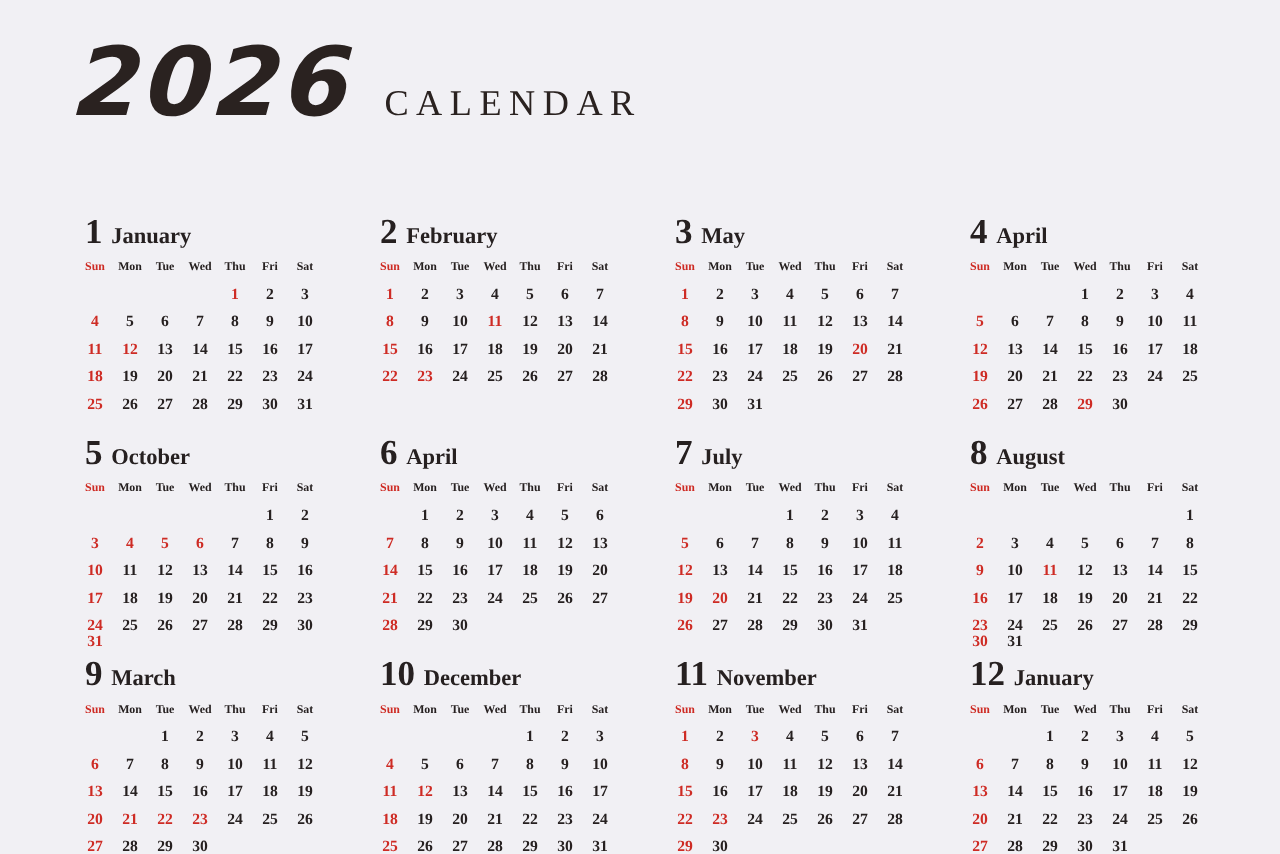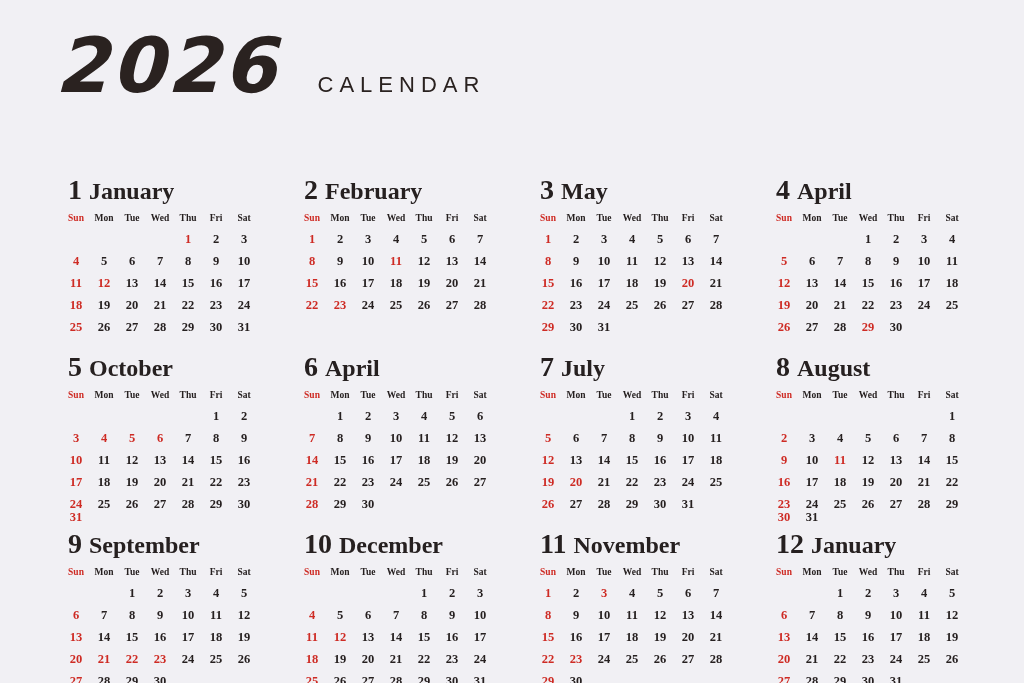--- a/index.html
+++ b/index.html
@@ -14,37 +14,37 @@
     display:flex;align-items:baseline;
   }
   .year{
     font-family:"DejaVu Sans", sans-serif;
     font-weight:900;font-style:italic;
     font-size:76px;line-height:1;letter-spacing:3px;
     color:#2a2220;
     transform:skewX(-4deg);
   }
   .cal-word{
-    font-family:Liberation Sans, sans-serif;
+    font-family:Liberation Serif, serif;
     font-weight:500;
-    font-size:22px;letter-spacing:6px;
-    margin-left:32px;
+    font-size:29px;letter-spacing:6px;
+    margin-left:22px;
     color:#2a2220;
   }
   .months{
     position:absolute;left:62px;top:146px;width:900px;
     display:grid;
     grid-template-columns:repeat(4,1fr);
     grid-template-rows:repeat(3,177px);
     column-gap:40px;
   }
   .month{width:196px;}
   .month-header{display:flex;align-items:baseline;margin:0 0 3px 6px;}
   .m-num{font-size:28px;font-weight:bold;color:#262020;}
-  .m-name{font-size:24px;font-weight:bold;margin-left:7px;color:#262020;margin-top:32px;}
+  .m-name{font-size:18px;font-weight:bold;margin-left:7px;color:#262020;margin-top:32px;}
   .grid7{display:grid;grid-template-columns:repeat(7,28px);}
   .wk{
     font-size:9.5px;font-weight:bold;text-align:center;
     padding:4px 0 7px 0;color:#262020;
   }
   .day{
     height:19px;text-align:center;
     font-size:12.5px;font-weight:bold;line-height:13px;
     padding-top:3px;color:#262020;
   }
@@ -963,21 +963,21 @@
         </div>
         <div class="day">
           <div>29</div>
         </div>
       </div>
   </div>
 
   <div class="month">
     <div class="month-header">
       <span class="m-num">9</span>
-      <span class="m-name">September</span>
+      <span class="m-name">March</span>
     </div>
     <div class="grid7">
         <div class="wk red">Sun</div>
         <div class="wk">Mon</div>
         <div class="wk">Tue</div>
         <div class="wk">Wed</div>
         <div class="wk">Thu</div>
         <div class="wk">Fri</div>
         <div class="wk">Sat</div>
       </div>

